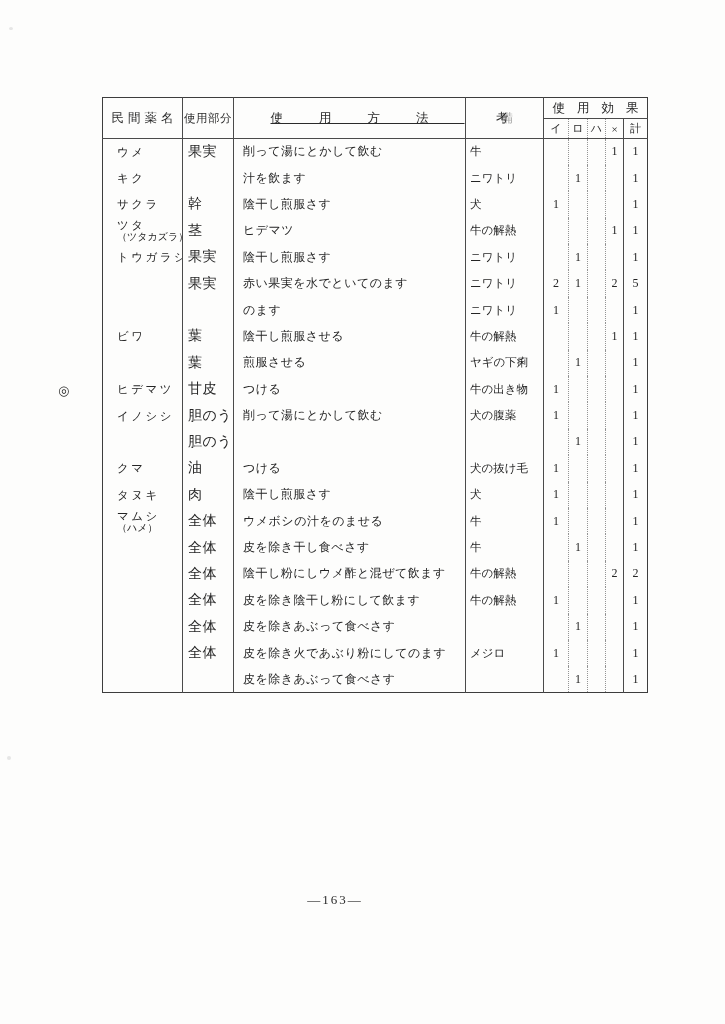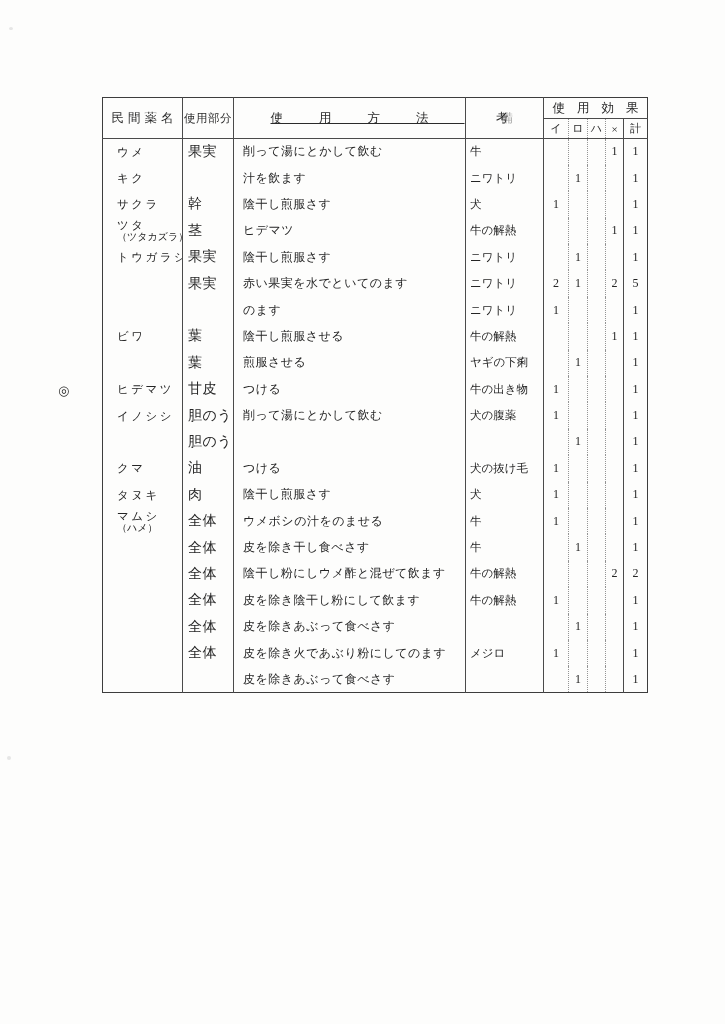--- a/index.html
+++ b/index.html
@@ -363,14 +363,15 @@
           <td class="col-remarks"></td>
           <td class="col-eff col-i"></td>
           <td class="col-eff col-ro">1</td>
           <td class="col-eff col-ha"></td>
           <td class="col-eff col-x"></td>
           <td class="col-eff col-total">1</td>
         </tr>
       </tbody>
   </table>
 
+  <div class="page-number">—163—</div>
 
 </div>
 
 </body></html>

